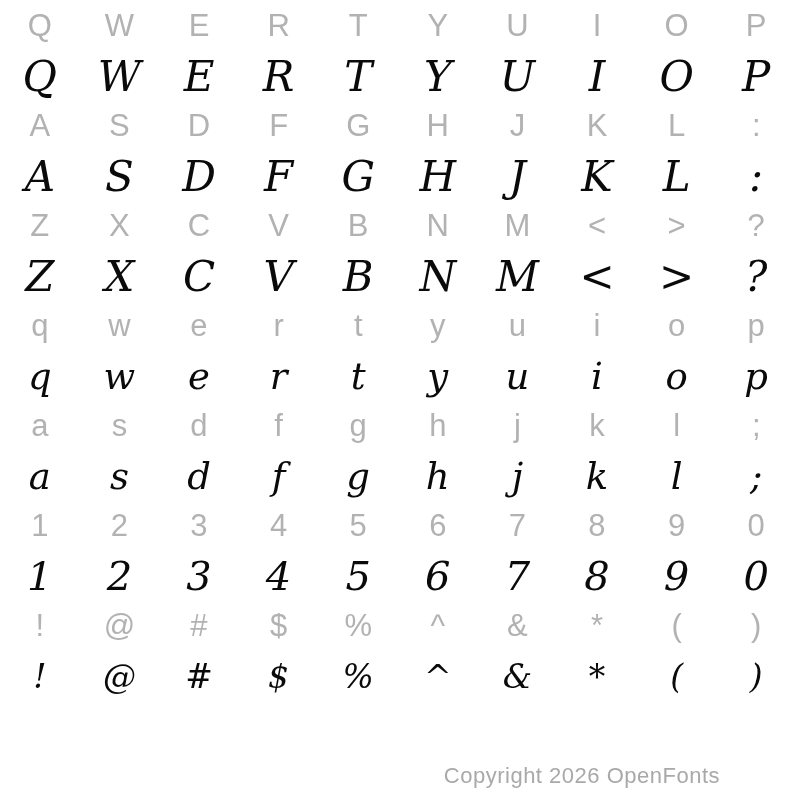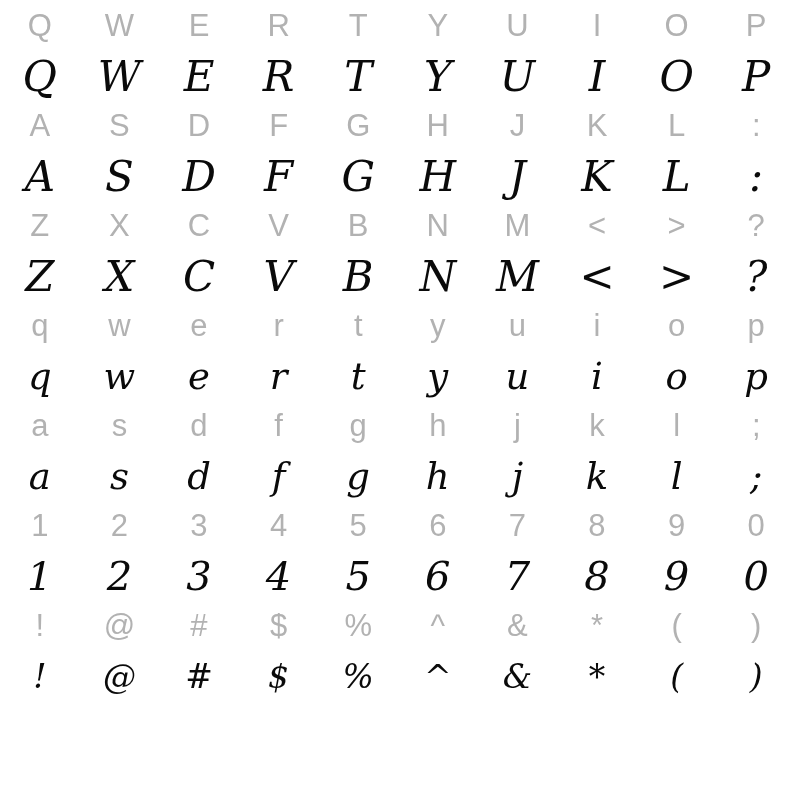--- a/index.html
+++ b/index.html
@@ -236,13 +236,14 @@
           <span class="cell">$</span>
           <span class="cell">%</span>
           <span class="cell">^</span>
           <span class="cell">&amp;</span>
           <span class="cell">*</span>
           <span class="cell">(</span>
           <span class="cell">)</span>
         </div>
       </div>
     </div>
+  <div class="footer">Copyright 2026 OpenFonts</div>
 </div>
 
 </body></html>

